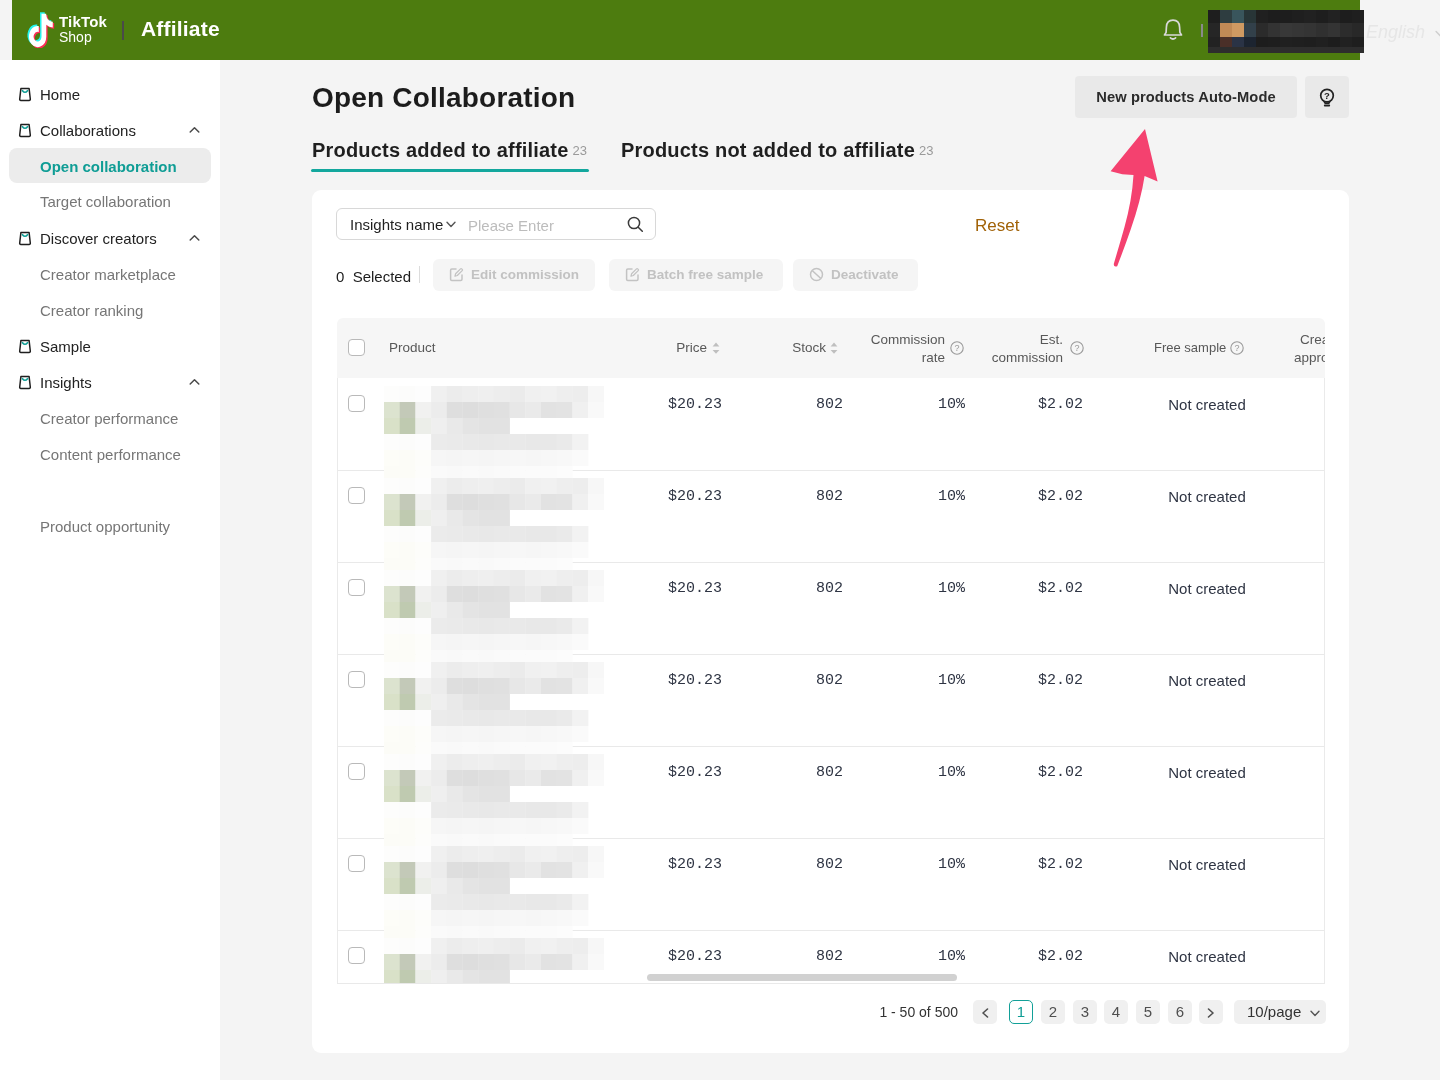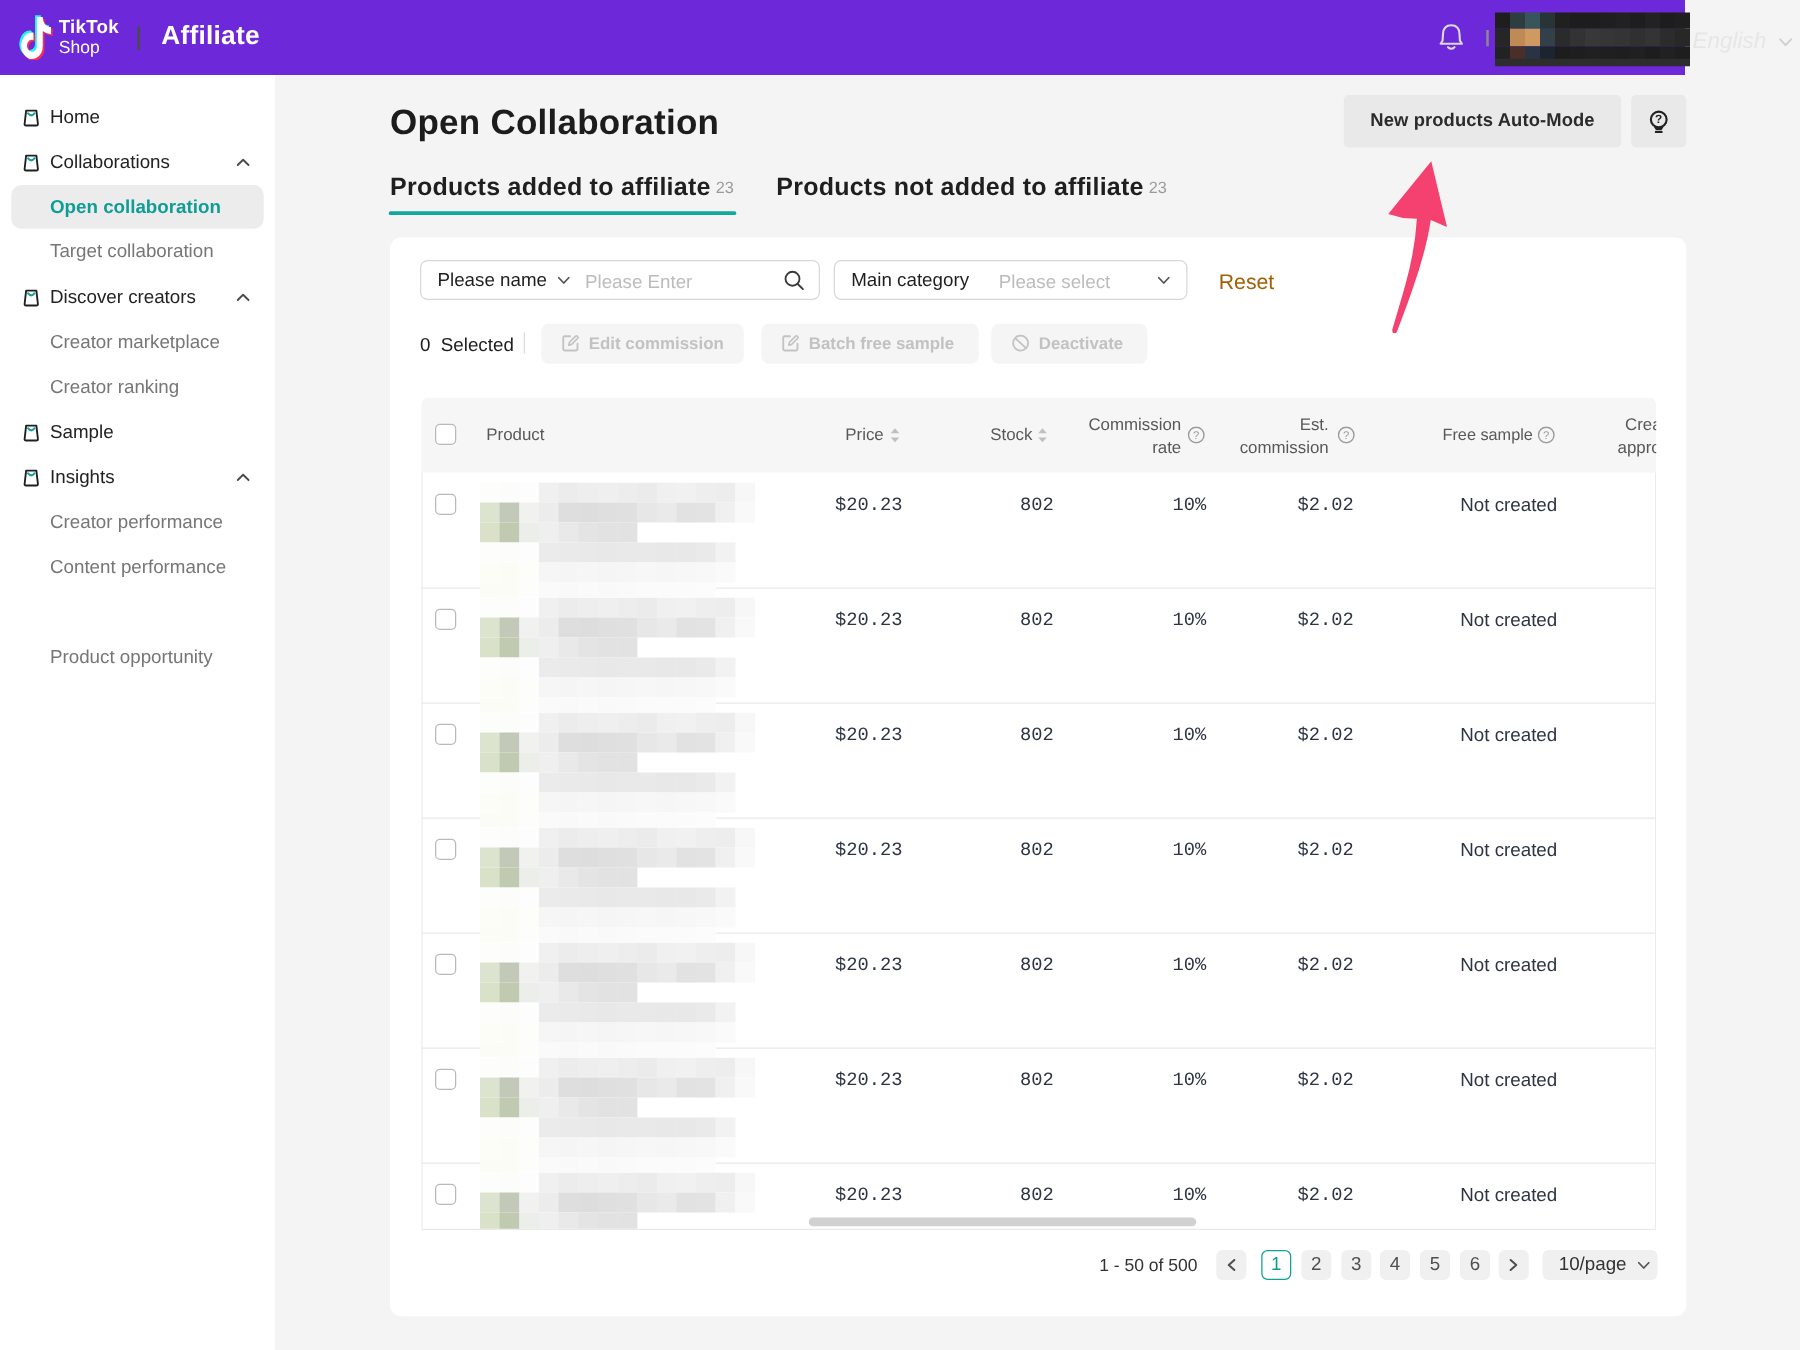--- a/index.html
+++ b/index.html
@@ -1,15 +1,15 @@
 <!DOCTYPE html>
 <html><head><meta charset="utf-8"><style>
 *{margin:0;padding:0;box-sizing:border-box;}
 html,body{width:1440px;height:1080px;font-family:"Liberation Sans",sans-serif;background:#f4f4f4;overflow:hidden;}
-.hdr{position:absolute;left:0;top:0;width:1348px;height:60px;background:#6d28d9;}
+.hdr{position:absolute;left:12px;top:0;width:1348px;height:60px;background:#4d7c0f;}
 .side{position:absolute;left:0;top:60px;width:220px;height:1020px;background:#fff;}
 .logo-txt{position:absolute;left:47px;top:14px;color:#fff;}
 .logo-txt .t1{font-size:15px;font-weight:700;letter-spacing:.2px;display:block;line-height:16px;}
 .logo-txt .t2{font-size:14px;font-weight:400;display:block;line-height:15px;}
 .hdiv{position:absolute;left:110px;top:21px;width:2px;height:19px;background:#4a4a4a;}
 .aff{position:absolute;left:129px;top:17px;color:#fff;font-size:21px;font-weight:700;letter-spacing:.2px;}
 .hdiv2{position:absolute;left:1189px;top:24px;width:2px;height:13px;background:#8a8a8a;}
 .english{position:absolute;left:1354px;top:22px;color:#e6e6e6;font-size:18px;font-style:italic;}
 .menu-item{position:absolute;left:0;width:220px;height:36px;}
 .menu-item .mi-ic{position:absolute;left:18px;top:11px;}
@@ -203,36 +203,29 @@
       <path d="M5.9 13.1 L7.2 15.2 H10.8 L12.1 13.1" fill="none" stroke="#222" stroke-width="1.7"></path>
       <path d="M6.8 17.5 H11.2" stroke="#222" stroke-width="1.9" stroke-linecap="round"></path>
       <text x="9" y="10.8" font-size="9.5" font-weight="bold" fill="#222" text-anchor="middle" font-family="Liberation Sans">?</text>
     </svg>
   </div>
 <div class="tab1">Products added to affiliate<span class="tabnum">23</span></div>
 <div class="tab2">Products not added to affiliate<span class="tabnum">23</span></div>
 <div class="tabline"></div>
 <div class="card">
 <div class="inp inp1">
-      <span class="lbl">Please name</span>
+      <span class="lbl">Insights name</span>
       <span style="position:absolute;left:109px;top:12px;line-height:0"><svg width="10" height="7" viewBox="0 0 10 7">
           <path d="M1 1.2 L5 5.4 L9 1.2" fill="none" stroke="#555" stroke-width="1.4" stroke-linecap="round" stroke-linejoin="round"></path>
         </svg></span>
       <span class="ph" style="left:131px">Please Enter</span>
       <svg width="17" height="17" viewBox="0 0 17 17" style="position:absolute;right:11px;top:7px;">
         <circle cx="7" cy="7" r="5.6" fill="none" stroke="#3a3a3a" stroke-width="1.5"></circle>
         <path d="M11.2 11.2 L15.3 15.3" stroke="#3a3a3a" stroke-width="1.5" stroke-linecap="round"></path>
       </svg>
-    </div>
-<div class="inp inp2">
-      <span class="lbl">Main category</span>
-      <span class="ph" style="left:131px">Please select</span>
-      <span style="position:absolute;right:13px;top:12px;line-height:0"><svg width="10" height="7" viewBox="0 0 10 7">
-          <path d="M1 1.2 L5 5.4 L9 1.2" fill="none" stroke="#555" stroke-width="1.4" stroke-linecap="round" stroke-linejoin="round"></path>
-        </svg></span>
     </div>
 <div class="reset">Reset</div>
 <div class="selrow">0&nbsp; Selected</div>
     <div class="vdiv"></div>
 <div class="abtn" style="left:121px;width:162px;padding-left:16px"><svg width="15" height="15" viewBox="0 0 15 15">
         <path d="M13 8 V12.2 Q13 13.4 11.8 13.4 H2.8 Q1.6 13.4 1.6 12.2 V3.2 Q1.6 2 2.8 2 H7" fill="none" stroke="#c3c3c3" stroke-width="1.5" stroke-linecap="round"></path>
         <path d="M6 9.2 L6.6 6.8 L11.5 1.9 Q12.1 1.3 12.7 1.9 L13.2 2.4 Q13.8 3 13.2 3.6 L8.3 8.5 Z" fill="none" stroke="#c3c3c3" stroke-width="1.3" stroke-linejoin="round"></path>
       </svg>Edit commission</div>
 <div class="abtn" style="left:297px;width:174px;padding-left:16px"><svg width="15" height="15" viewBox="0 0 15 15">
         <path d="M13 8 V12.2 Q13 13.4 11.8 13.4 H2.8 Q1.6 13.4 1.6 12.2 V3.2 Q1.6 2 2.8 2 H7" fill="none" stroke="#c3c3c3" stroke-width="1.5" stroke-linecap="round"></path>

